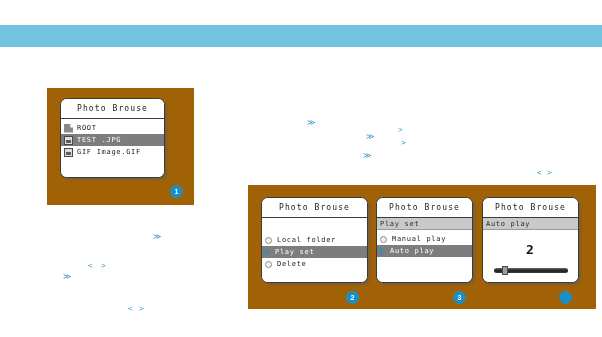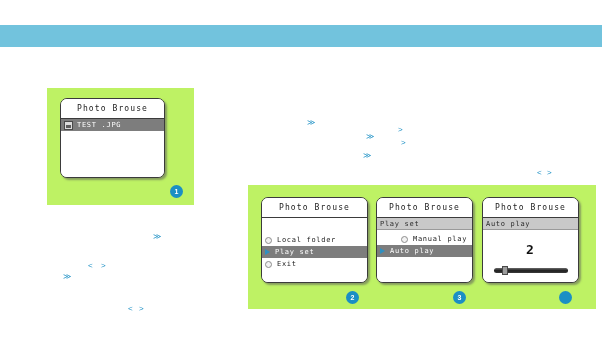--- a/index.html
+++ b/index.html
@@ -21,21 +21,21 @@
     left: 0;
     top: 25px;
     width: 602px;
     height: 22px;
     background: #72c3dd;
   }
 
   
   .stage {
     position: absolute;
-    background: #bef264;
+    background: #a16207;
   }
   .stage-left  { left: 47px;  top: 88px;  width: 147px; height: 117px; }
   .stage-right { left: 248px; top: 185px; width: 348px; height: 124px; }
 
   
   .panel {
     position: absolute;
     background: #ffffff;
     border: 1px solid #3b3b3b;
     border-radius: 7px;
@@ -197,27 +197,35 @@
 <body>
 
 <div class="top-band"></div>
 
 <div class="stage stage-left">
 
   <div class="panel" style="left:13px; top:10px; width:105px; height:80px;">
     <div class="panel-title">Photo Brouse</div>
     <div class="panel-body">
 
+      <div class="row" style="margin-top:3px;">
+        <span class="row-icon ico-root"></span>
+        <span>ROOT</span>
+      </div>
 
       <div class="row selected">
         <span class="row-icon ico-file"></span>
         <span>TEST .JPG</span>
       </div>
 
 
+      <div class="row">
+        <span class="row-icon ico-file"></span>
+        <span>GIF Image.GIF</span>
+      </div>
 
     </div>
   </div>
 
   <div class="badge" style="left:123px; top:97px;">1</div>
 </div>
 
 <div class="stage stage-right">
 
   <div class="panel" style="left:13px; top:12px; width:107px; height:86px;">
@@ -227,38 +235,38 @@
       <div class="row" style="margin-top:16px;">
         <span class="ico-dot"></span>
         <span>Local folder</span>
       </div>
 
       <div class="row selected">
         <span class="ico-tri"></span>
         <span>Play set</span>
       </div>
 
-
-
       <div class="row">
         <span class="ico-dot"></span>
-        <span>Exit</span>
-      </div>
+        <span>Delete</span>
+      </div>
+
+
 
     </div>
   </div>
   <div class="badge" style="left:98px; top:106px;">2</div>
 
   <div class="panel" style="left:128px; top:12px; width:97px; height:86px;">
     <div class="panel-title">Photo Brouse</div>
     <div class="panel-body">
 
       <div class="subhead">Play set</div>
 
-      <div class="row" style="margin-top:3px;margin-left:21px;">
+      <div class="row" style="margin-top:3px;">
         <span class="ico-dot"></span>
         <span>Manual play</span>
       </div>
 
       <div class="row selected">
         <span class="ico-tri"></span>
         <span>Auto play</span>
       </div>
 
     </div>

